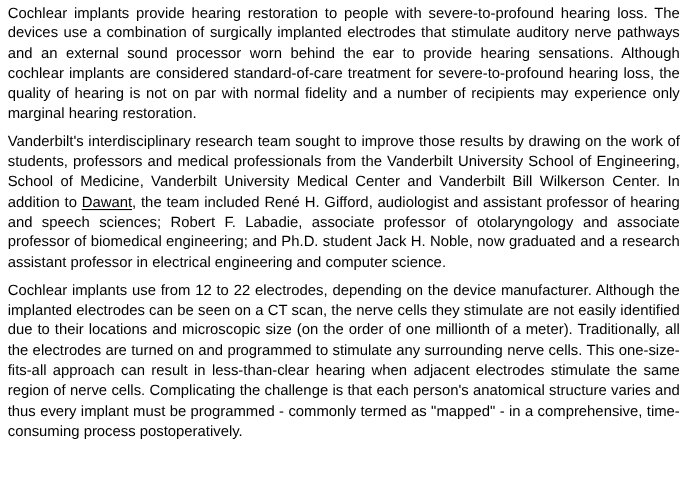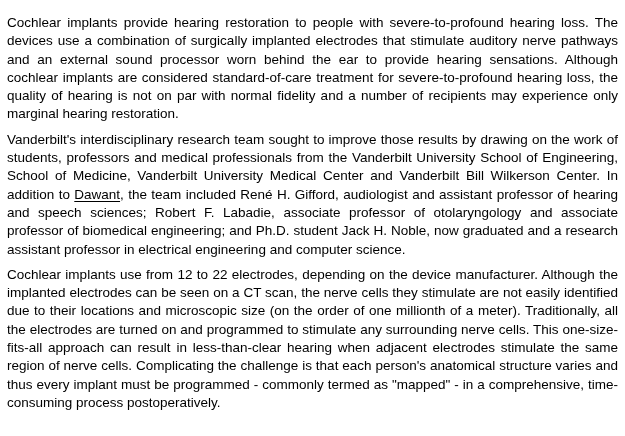--- a/index.html
+++ b/index.html
@@ -9,21 +9,21 @@
   }
   body {
     width: 625px;
     height: 436px;
     overflow: hidden;
   }
   .page {
     box-sizing: border-box;
     width: 625px;
     height: 436px;
-    padding: 14px 7px 0 7px;
+    padding: 3px 7px 0 7px;
     background: #ffffff;
     color: #000000;
     font-family: "Liberation Sans", "DejaVu Sans", sans-serif;
     font-size: 13.5px;
     line-height: 18.3px;
   }
   p.para {
     margin: 0 0 7px 0;
     text-align: justify;
     text-justify: inter-word;

